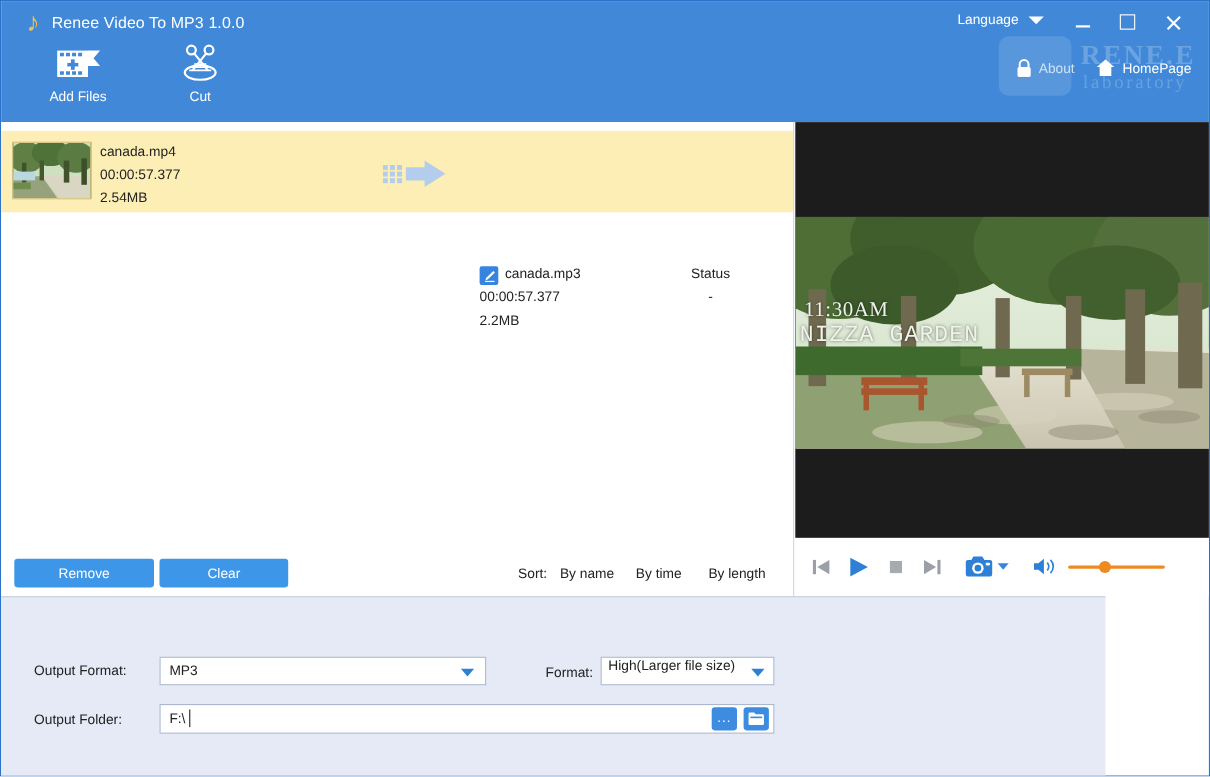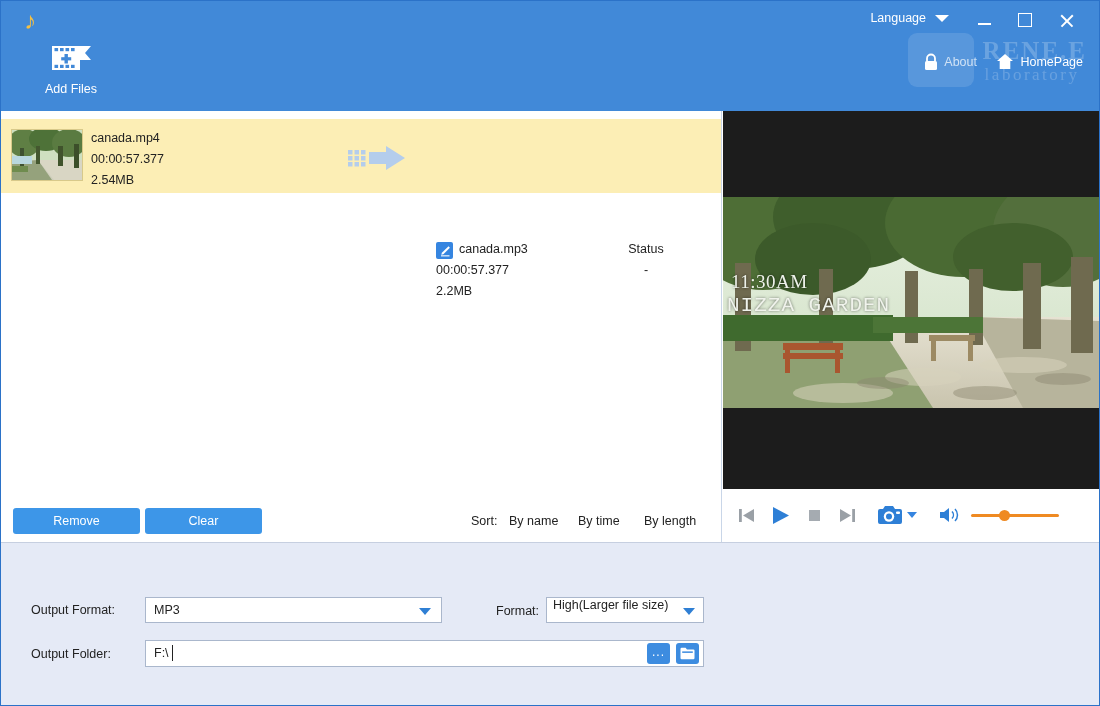--- a/index.html
+++ b/index.html
@@ -225,21 +225,21 @@
     background: #ef8a22; border-radius: 2px;
   }
   #vol-knob {
     position: absolute; left: 28px; top: 2px; width: 11px; height: 11px;
     background: #ef8a22; border-radius: 50%;
   }
 
   
   #settings {
     position: absolute; left: 0; top: 541px;
-    width: 1100px; height: 165px;
+    width: 1004px; height: 165px;
     background: #e5eaf6;
     border-top: 1px solid #c6cfe0;
   }
   #lbl-format {
     position: absolute; left: 30px; top: 60px; font-size: 12.5px; color: #222;
   }
   #sel-format {
     position: absolute; left: 144px; top: 54px;
     width: 297px; height: 26px;
     background: #ffffff; border: 1px solid #aab7cc;
@@ -303,20 +303,21 @@
 <div id="app">
 
   <div id="titlebar">
 
     <div id="watermark">
       <div id="wm-top">RENE.E</div>
       <div id="wm-bot">laboratory</div>
     </div>
 
     <div id="logo-note">♪</div>
+    <div id="app-title">Renee Video To MP3 1.0.0</div>
 
     <div id="lang-wrap">
       <span id="lang-label">Language</span>
       <span class="tri-down"></span>
     </div>
 
     <div class="winbtn" id="btn-min">
       <span class="bar"></span>
     </div>
     <div class="winbtn" id="btn-max">
@@ -357,20 +358,32 @@
             <rect x="16.5" y="23.8" width="3.6" height="3.2"></rect>
               <rect x="22" y="23.8" width="3.6" height="3.2"></rect>
           </g>
           <rect x="15.5" y="13" width="3.4" height="9.5" fill="#4189d8"></rect>
           <rect x="12.2" y="16.2" width="10" height="3.2" fill="#4189d8"></rect>
         </svg>
       </span>
       <span class="tl">Add Files</span>
     </div>
 
+    <div class="tool" id="tool-cut">
+      <span class="ic">
+        <svg width="40" height="36" viewBox="0 0 40 36">
+          <circle cx="12" cy="5.5" r="4" fill="none" stroke="#ffffff" stroke-width="2"></circle>
+          <circle cx="28" cy="5.5" r="4" fill="none" stroke="#ffffff" stroke-width="2"></circle>
+          <path d="M14.5 8.5 L27 24 M25.5 8.5 L13 24" stroke="#ffffff" stroke-width="2" fill="none"></path>
+          <ellipse cx="20" cy="26" rx="14" ry="6.5" fill="none" stroke="#ffffff" stroke-width="2"></ellipse>
+          <path d="M10 24 H30 M12 21 H28 M14.5 18.2 H25.5" stroke="#ffffff" stroke-width="1.6"></path>
+        </svg>
+      </span>
+      <span class="tl">Cut</span>
+    </div>
   </div>
 
   <div id="list-panel">
 
     <div id="file-row">
       <div id="thumb">
         <svg width="70" height="50" viewBox="0 0 70 50">
           <rect width="70" height="50" fill="#cfe0c0"></rect>
           <rect y="30" width="70" height="20" fill="#cfcfbc"></rect>
           <path d="M0 32 L26 30 L40 50 L0 50 Z" fill="#95a27c"></path>

